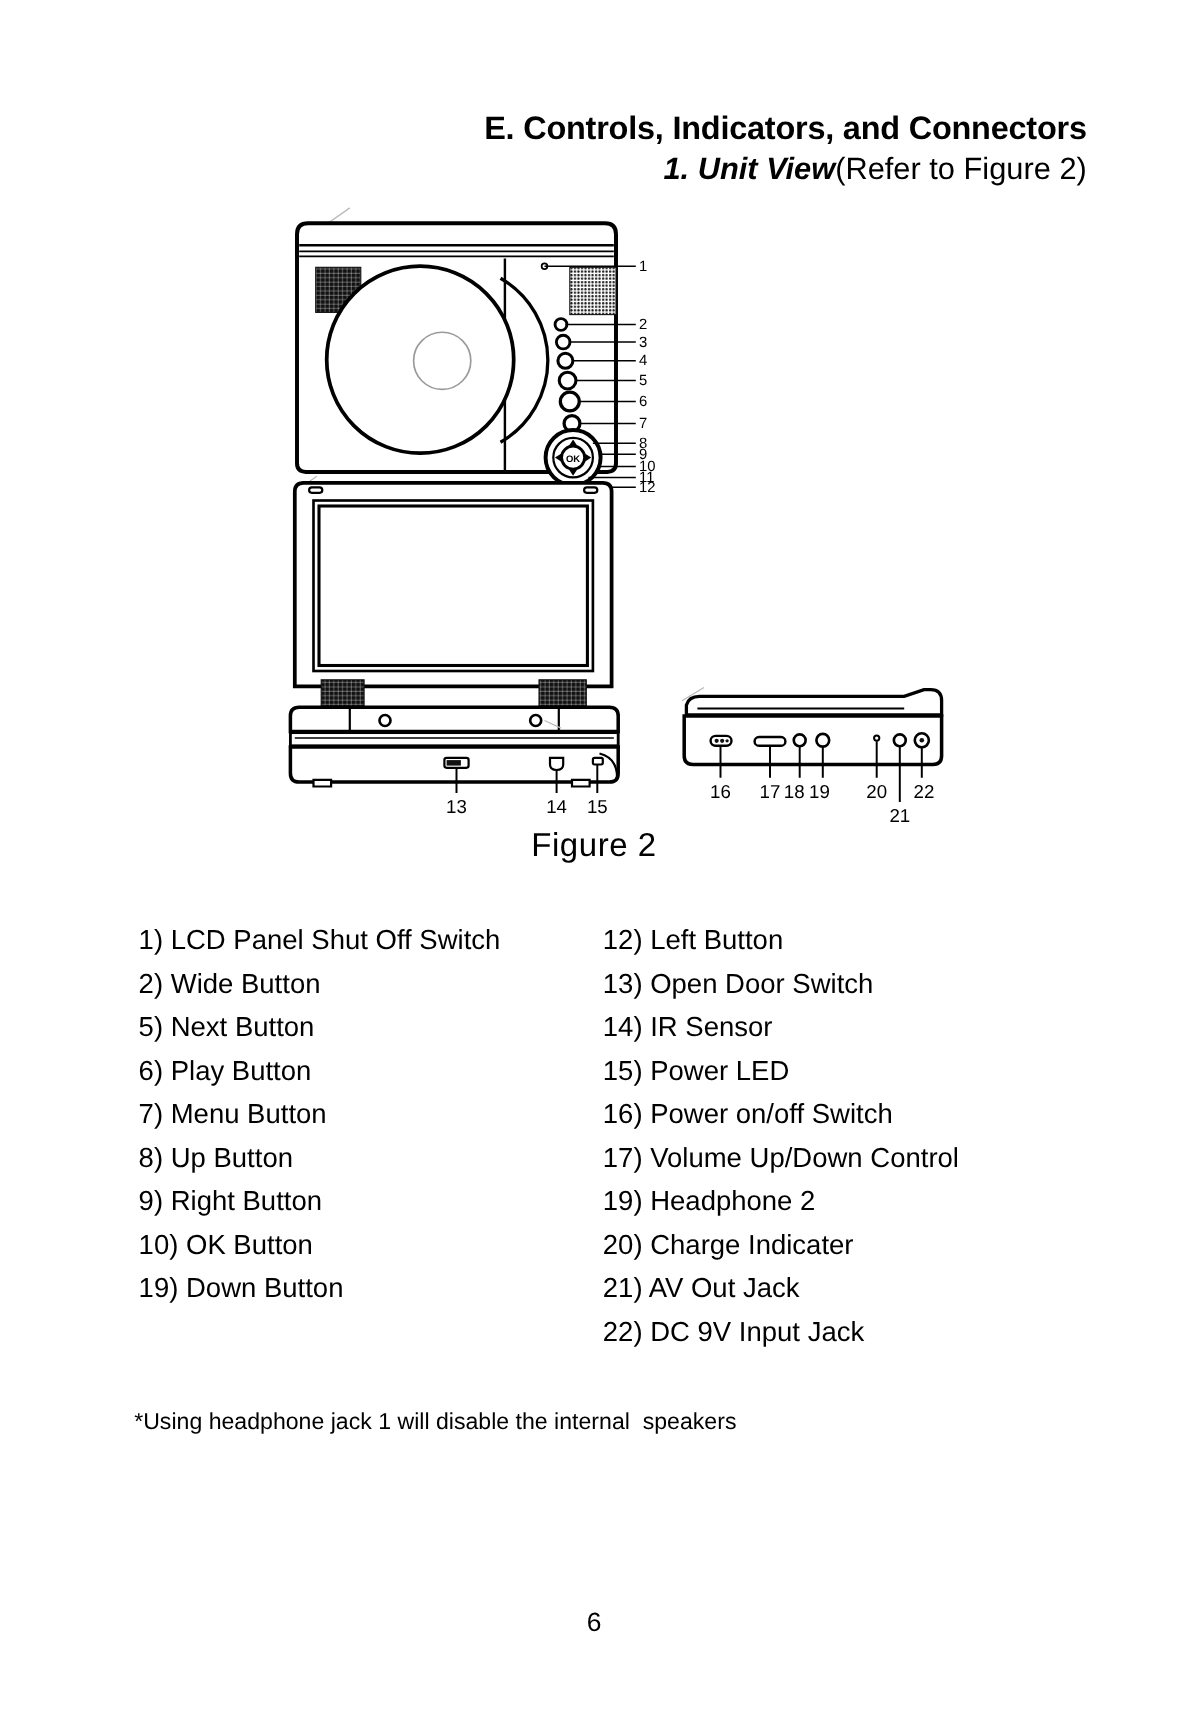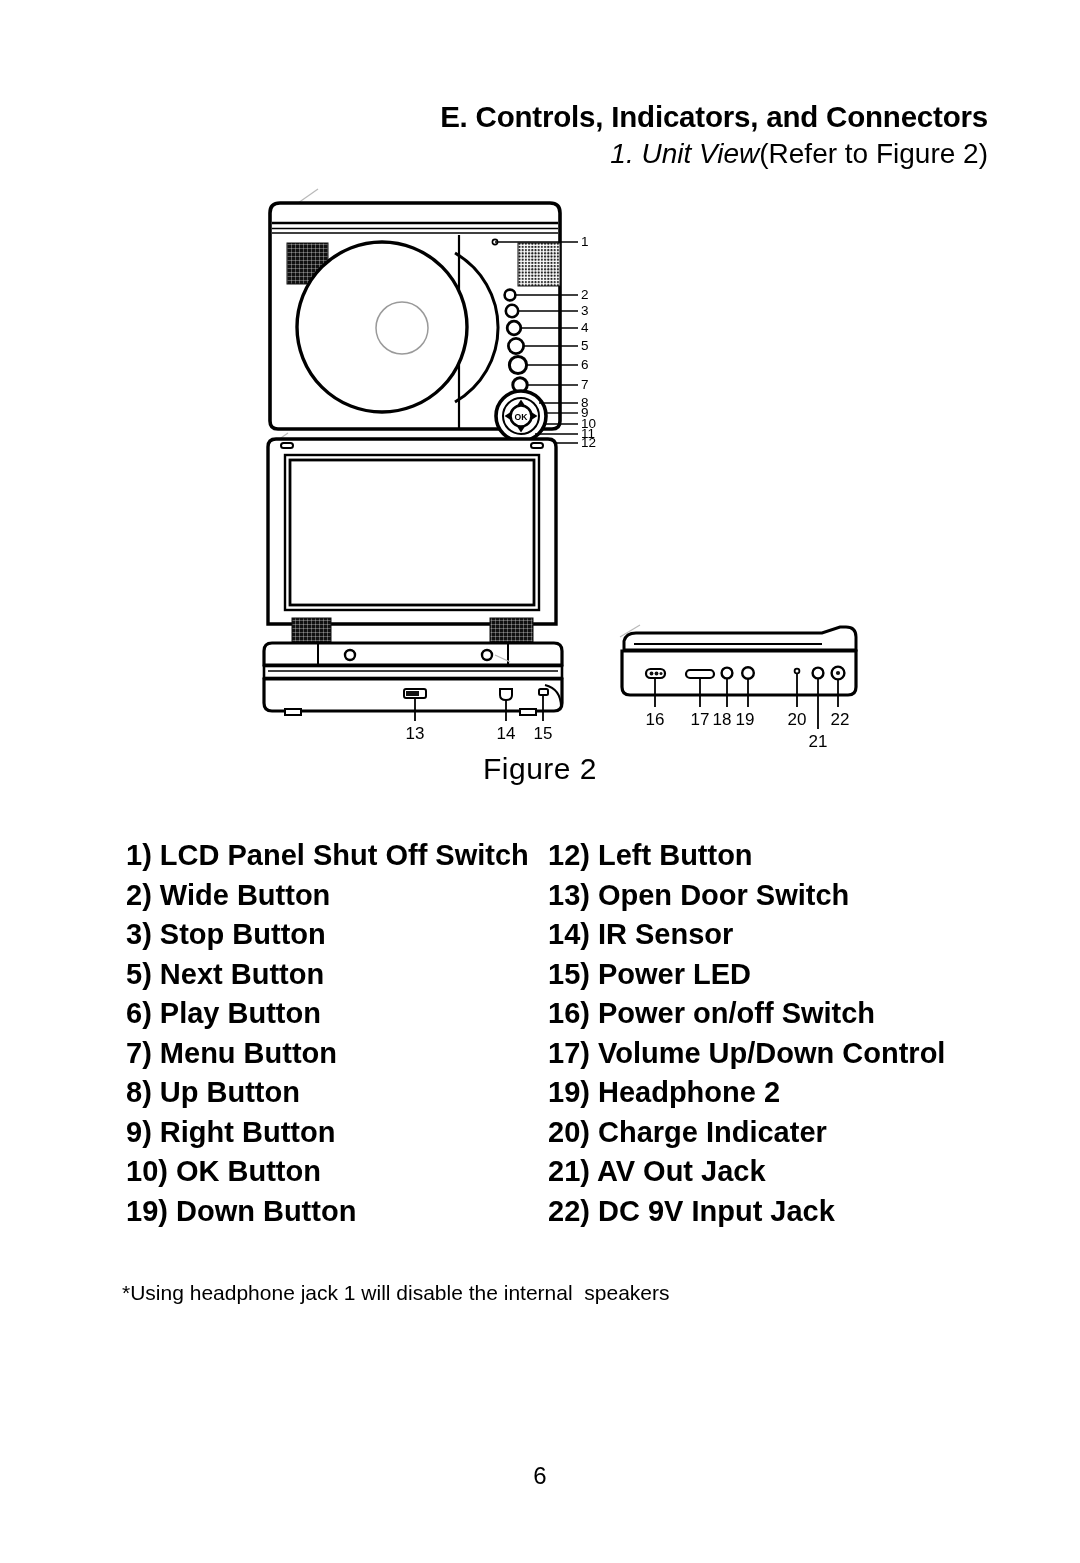--- a/index.html
+++ b/index.html
@@ -33,21 +33,21 @@
     white-space: nowrap;
   }
   .h-sub {
     margin-top: 6px;
     padding-left: 44px;
     font-size: 28px;
     line-height: 1.1;
     white-space: nowrap;
   }
   .h-sub .em {
-    font-weight: normal;
+    font-weight: bold;
     font-style: italic;
   }
 
   
   .figure-area {
     position: absolute;
     left: 0;
     top: 185px;
     width: 1080px;
     height: 570px;
@@ -73,24 +73,23 @@
     width: 1080px;
     height: 420px;
   }
   .legend-col {
     position: absolute;
     top: 0;
   }
   .legend-col.left  { left: 126px; }
   .legend-col.right { left: 548px; }
   .legend-item {
-    font-size: 29px;
+    font-size: 25px;
     line-height: 39.5px;
     white-space: nowrap;
-    font-weight: bold;
   }
 
   .footnote {
     position: absolute;
     left: 122px;
     top: 1281px;
     font-size: 21px;
     white-space: pre;
   }
 
@@ -299,21 +298,20 @@
   </g>
 </svg>
 </div>
 
 <div class="fig-caption">Figure 2</div>
 
 <div class="legend">
   <div class="legend-col left">
     <div class="legend-item">1) LCD Panel Shut Off Switch</div>
     <div class="legend-item">2) Wide Button</div>
-    <div class="legend-item">3) Stop Button</div>
     <div class="legend-item">5) Next Button</div>
     <div class="legend-item">6) Play Button</div>
     <div class="legend-item">7) Menu Button</div>
     <div class="legend-item">8) Up Button</div>
     <div class="legend-item">9) Right Button</div>
     <div class="legend-item">10) OK Button</div>
     <div class="legend-item">19) Down Button</div>
   </div>
   <div class="legend-col right">
     <div class="legend-item">12) Left Button</div>

